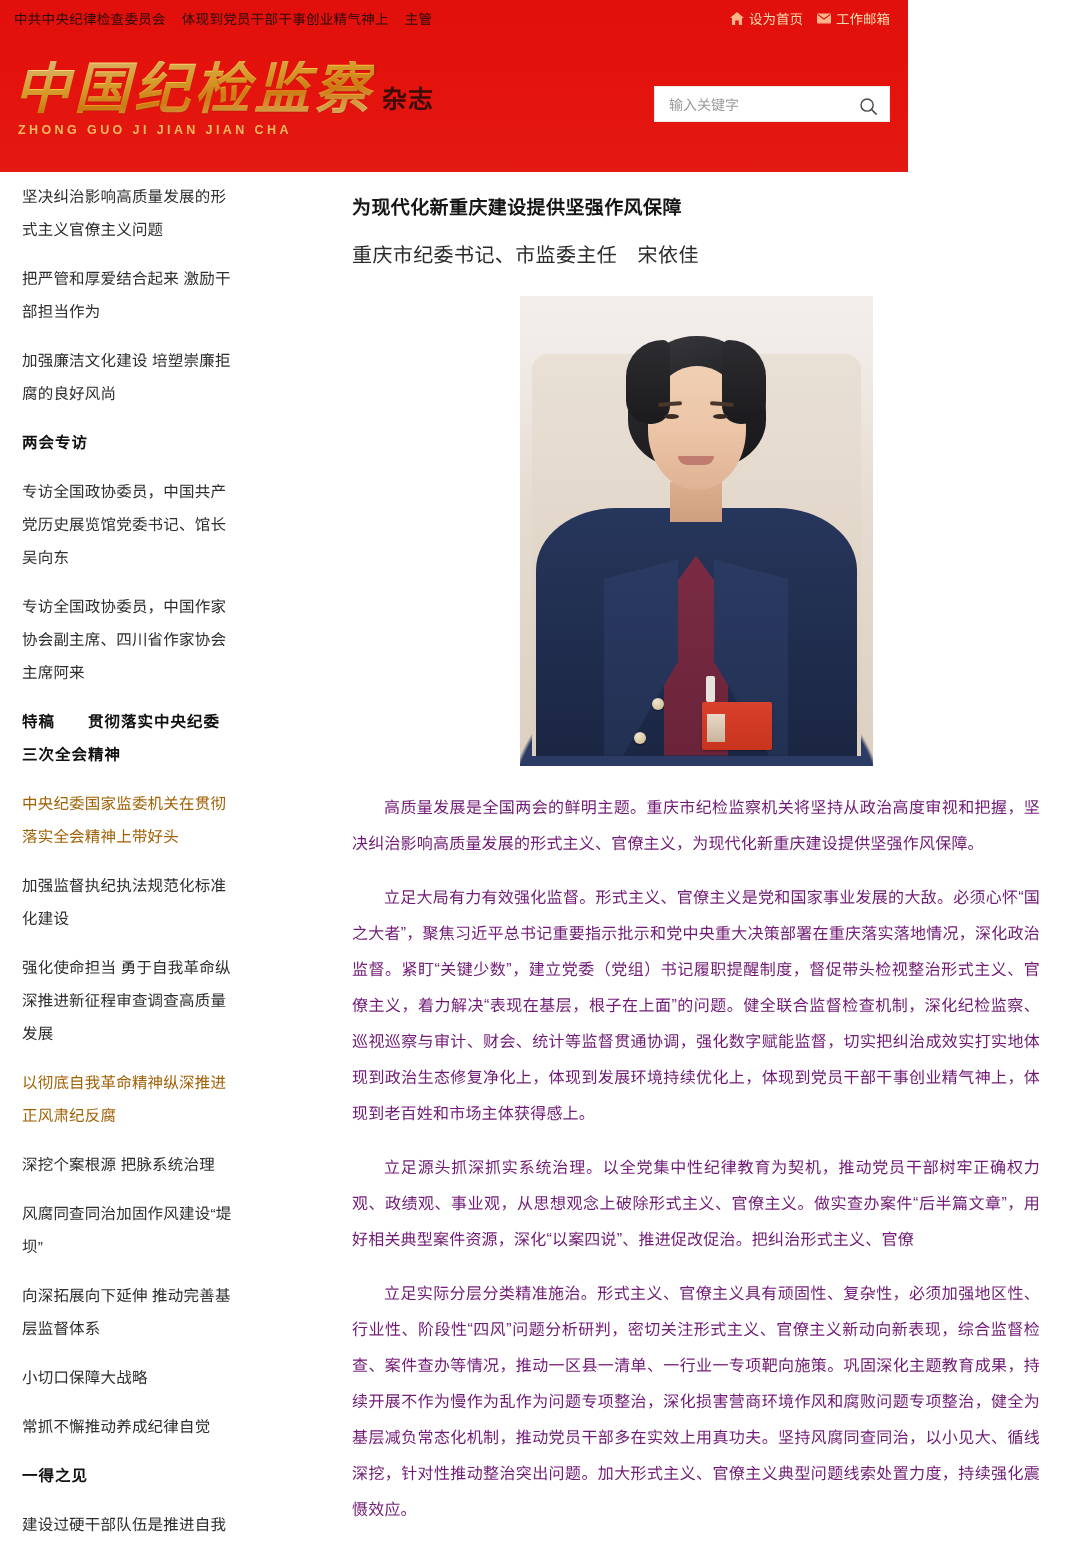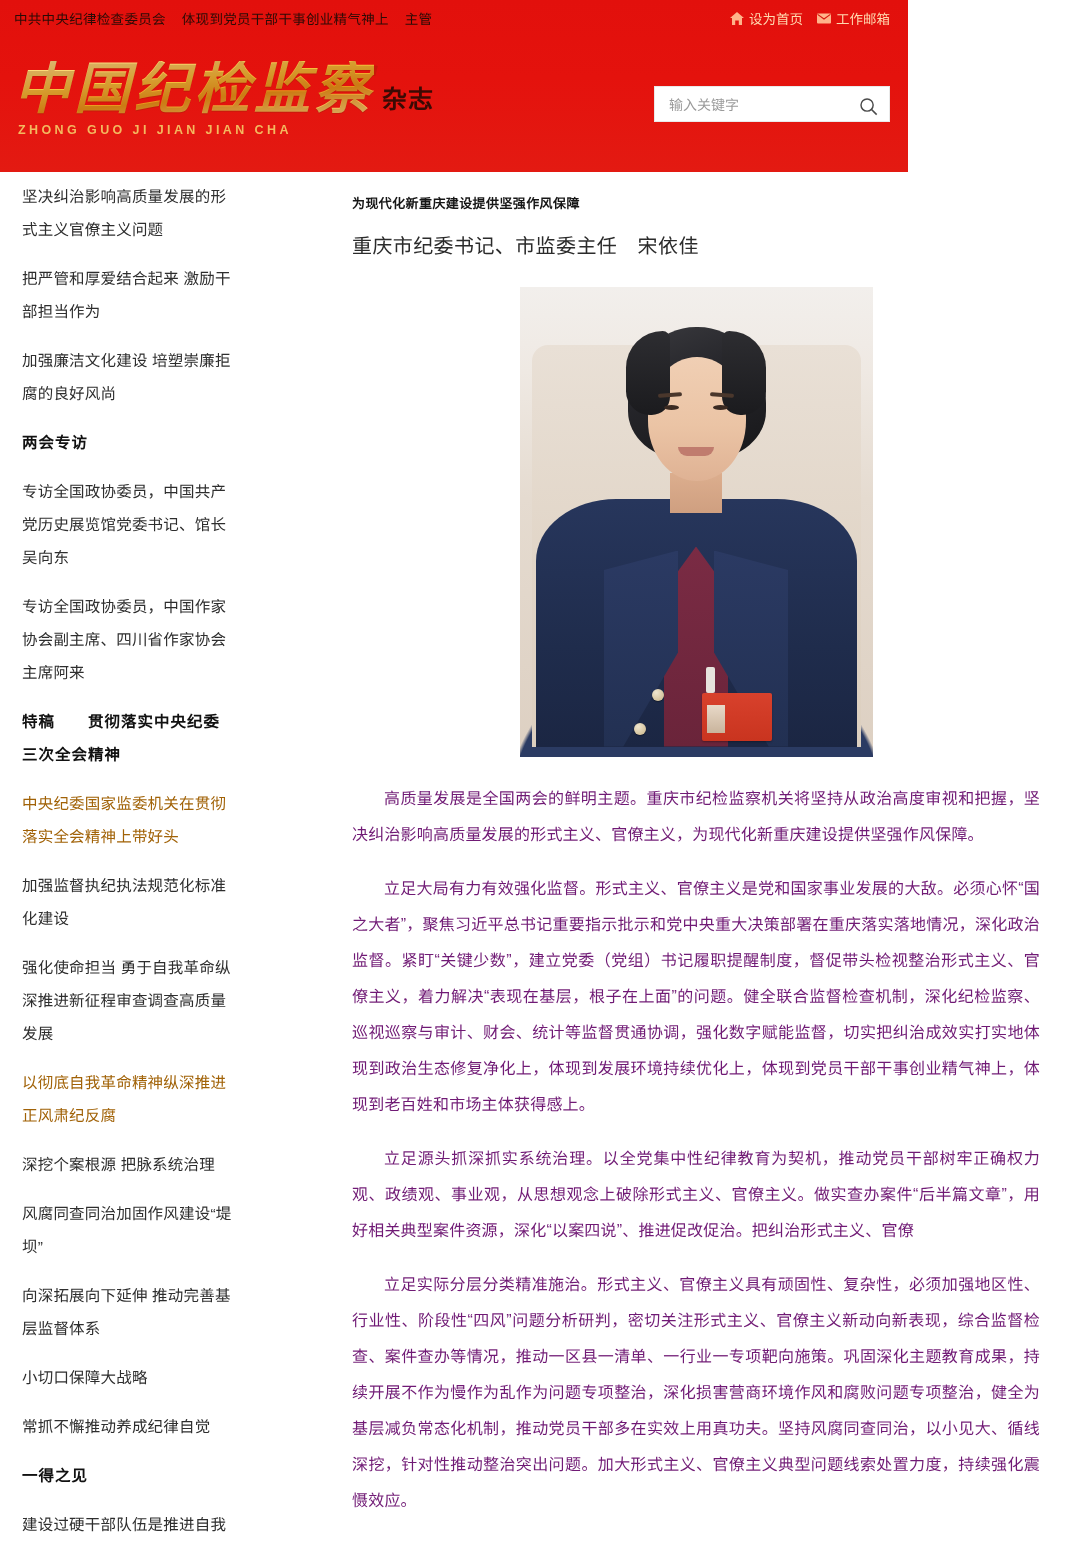--- a/index.html
+++ b/index.html
@@ -170,21 +170,21 @@
   }
   .toc-item.bold { font-weight: normal; color: #a16207; }
   .toc-item.section {
     font-weight: bold;
     color: #111;
     letter-spacing: 1px;
   }
 
   
   .article-title {
-    font-size: 13px;
+    font-size: 19px;
     font-weight: bold;
     color: #161616;
     margin: 14px 0 0 0;
     line-height: 1.5;
     letter-spacing: .4px;
   }
   .article-byline {
     font-size: 20px;
     color: #2b2b2b;
     margin: 16px 0 0 0;

